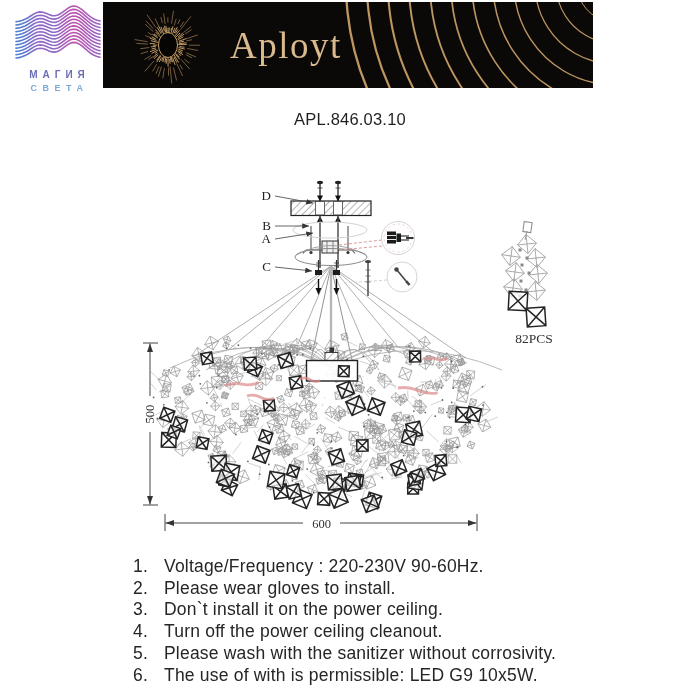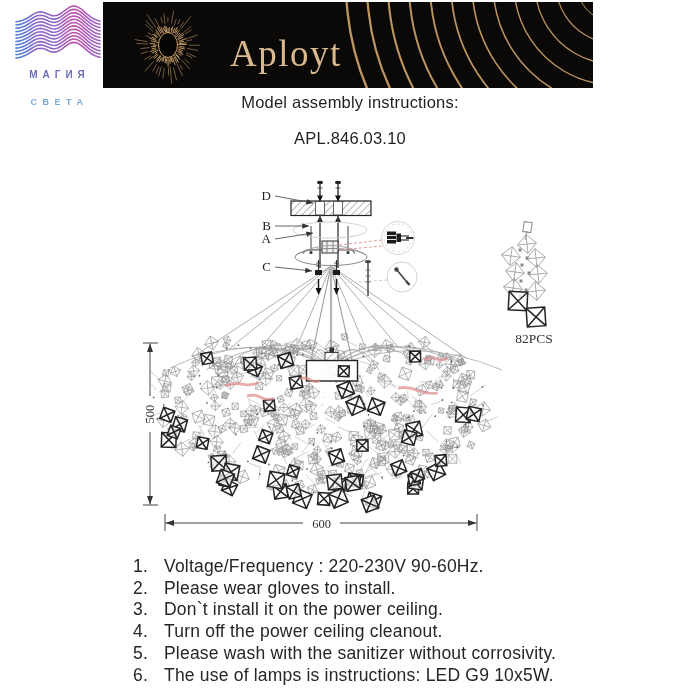--- a/index.html
+++ b/index.html
@@ -4,25 +4,25 @@
 <style>
   html,body{margin:0;padding:0;}
   body{width:700px;height:700px;position:relative;background:#fff;
        font-family:"Liberation Sans",sans-serif;overflow:hidden;}
   
   .logo{position:absolute;left:8px;top:4px;width:98px;text-align:center;}
   .logo svg{display:block;margin:0 auto;}
   .logo-line1{font-size:10px;font-weight:600;letter-spacing:5px;color:#6a6fb5;
               margin-top:3px;padding-left:5px;}
   .logo-line2{font-size:9px;font-weight:600;letter-spacing:5.5px;color:#7fa9d6;
-              margin-top:17px;padding-left:5px;}
+              margin-top:3px;padding-left:5px;}
   .banner{position:absolute;left:103px;top:2px;width:490px;height:86px;
           background:#0b0908;overflow:hidden;}
   .banner svg{position:absolute;left:0;top:0;}
-  .brand{position:absolute;left:127px;top:8px;height:86px;display:flex;align-items:center;
+  .brand{position:absolute;left:127px;top:0;height:86px;display:flex;align-items:center;
          font-family:"Liberation Serif",serif;font-weight:400;font-size:37px;
          color:#d9b98e;letter-spacing:1.5px;}
   
   .title-block{position:absolute;left:0;top:93px;width:700px;text-align:center;color:#1f1f1f;}
   .title-line1{font-size:16.5px;letter-spacing:.2px;}
   .title-line2{font-size:16.5px;letter-spacing:.2px;margin-top:17px;}
   
   #diagram-svg{position:absolute;left:0;top:0;}
   text.dlabel{font-family:"Liberation Serif",serif;font-size:13px;fill:#222;}
   text.dim{font-family:"Liberation Serif",serif;font-size:12.5px;fill:#333;}
@@ -179,21 +179,20 @@
         <path d="M490.5 186.9 A206 206 0 0 1 316.1 -81.7" fill="none" stroke="#c79e66" stroke-width="1.96" opacity="0.95"></path>
         <path d="M488.3 207.8 A227 227 0 0 1 296.1 -88.1" fill="none" stroke="#c79e66" stroke-width="2.08" opacity="0.95"></path>
         <path d="M486.1 228.6 A248 248 0 0 1 276.1 -94.6" fill="none" stroke="#c79e66" stroke-width="2.20" opacity="0.95"></path>
         <path d="M483.9 249.5 A269 269 0 0 1 256.2 -101.1" fill="none" stroke="#c79e66" stroke-width="2.32" opacity="0.95"></path>
       </g>
   </svg>
   <span class="brand">Aployt</span>
 </div>
 
 <div class="title-block">
-  <div class="title-line1">Model assembly instructions:</div>
   <div class="title-line2">APL.846.03.10</div>
 </div>
 
 <svg id="diagram-svg" width="700" height="700" viewBox="0 0 700 700">
   <defs>
     <pattern id="hatch" width="5" height="5" patternUnits="userSpaceOnUse" patternTransform="rotate(45)">
       <rect width="5" height="5" fill="#fff"></rect>
       <line x1="0" y1="0" x2="0" y2="5" stroke="#777" stroke-width="1.1"></line>
     </pattern>
     <marker id="arr" markerWidth="9" markerHeight="8" refX="7.5" refY="3" orient="auto">
@@ -922,15 +921,15 @@
   <div class="instr-row">
     <span class="instr-num">4.</span>
     <span class="instr-text">Turn off the power ceiling cleanout.</span>
   </div>
   <div class="instr-row">
     <span class="instr-num">5.</span>
     <span class="instr-text">Please wash with the sanitizer without corrosivity.</span>
   </div>
   <div class="instr-row">
     <span class="instr-num">6.</span>
-    <span class="instr-text">The use of lamps is instructions: LED G9 10x5W.</span>
+    <span class="instr-text">The use of with is permissible: LED G9 10x5W.</span>
   </div>
 </div>
 
 </body></html>

